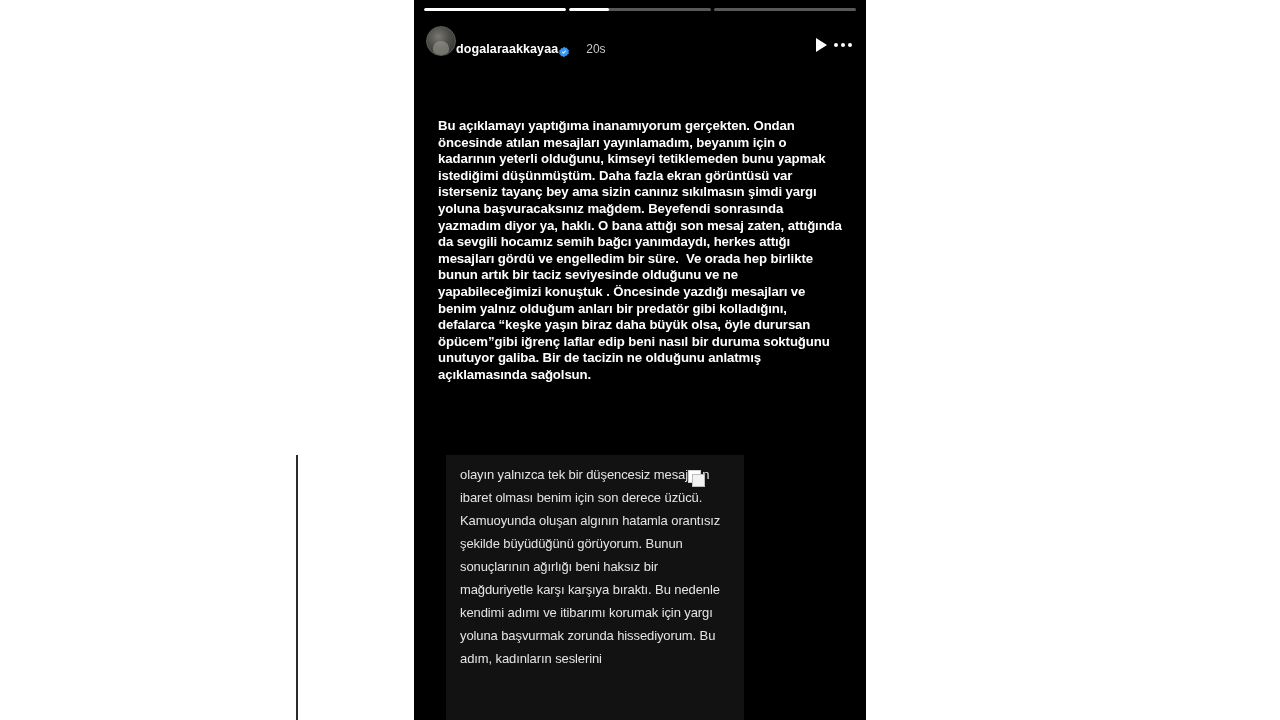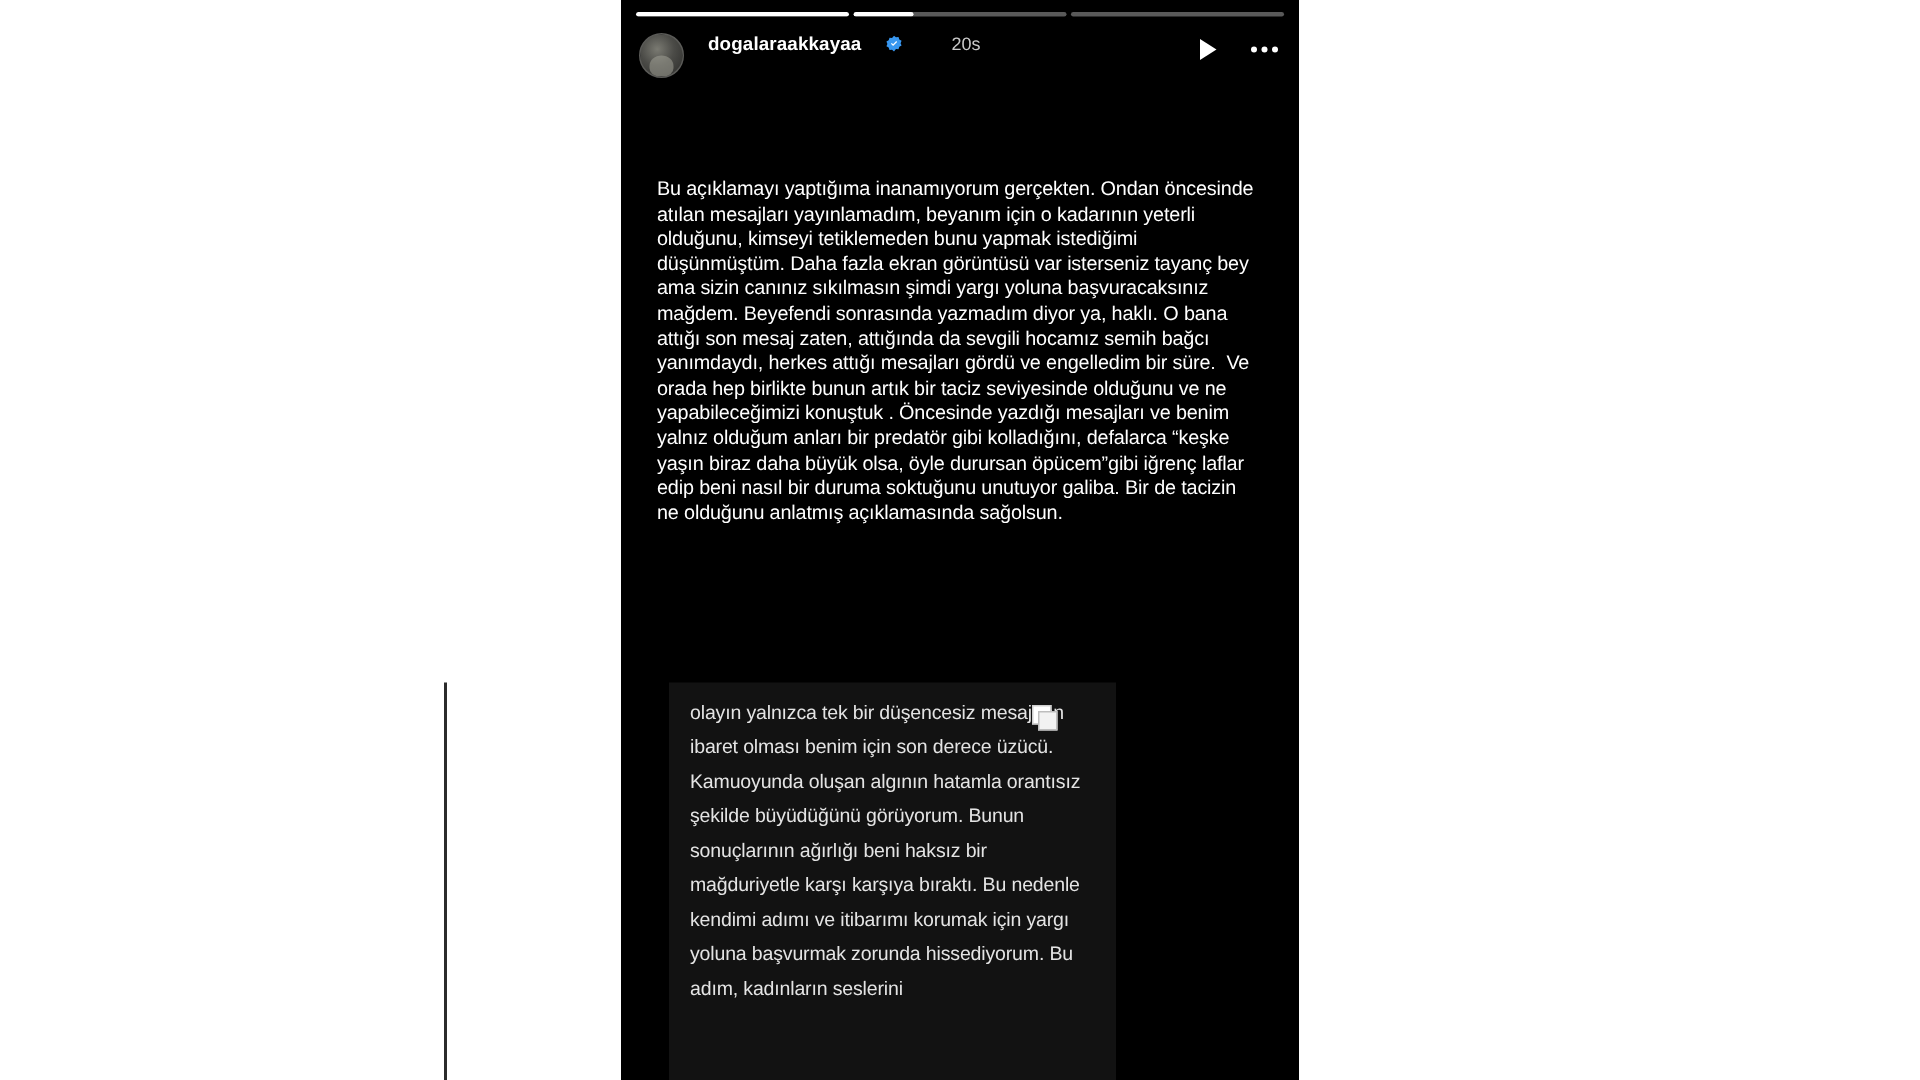--- a/index.html
+++ b/index.html
@@ -55,22 +55,22 @@
   }
 
   
   .story-header {
     position: absolute;
     top: 22px;
     left: 12px;
     right: 12px;
     height: 34px;
     display: flex;
-    align-items: flex-start;
-    gap: 16px;
+    align-items: flex-end;
+    gap: 0;
   }
 
   .avatar {
     width: 28px;
     height: 28px;
     border-radius: 50%;
     background: radial-gradient(circle at 40% 35%, #7a7a72 0%, #4b4b47 45%, #2a2a28 100%);
     border: 1px solid #5a5a57;
     flex: 0 0 auto;
     position: relative;
@@ -142,21 +142,21 @@
 
   
   .story-text {
     position: absolute;
     left: 24px;
     top: 118px;
     width: 404px;
     color: #ffffff;
     font-size: 13.2px;
     line-height: 16.6px;
-    font-weight: 400;
+    font-weight: 700;
     letter-spacing: -0.1px;
     white-space: pre-wrap;
     text-align: left;
   }
 
   
   .quote-card {
     position: absolute;
     left: 32px;
     top: 455px;

